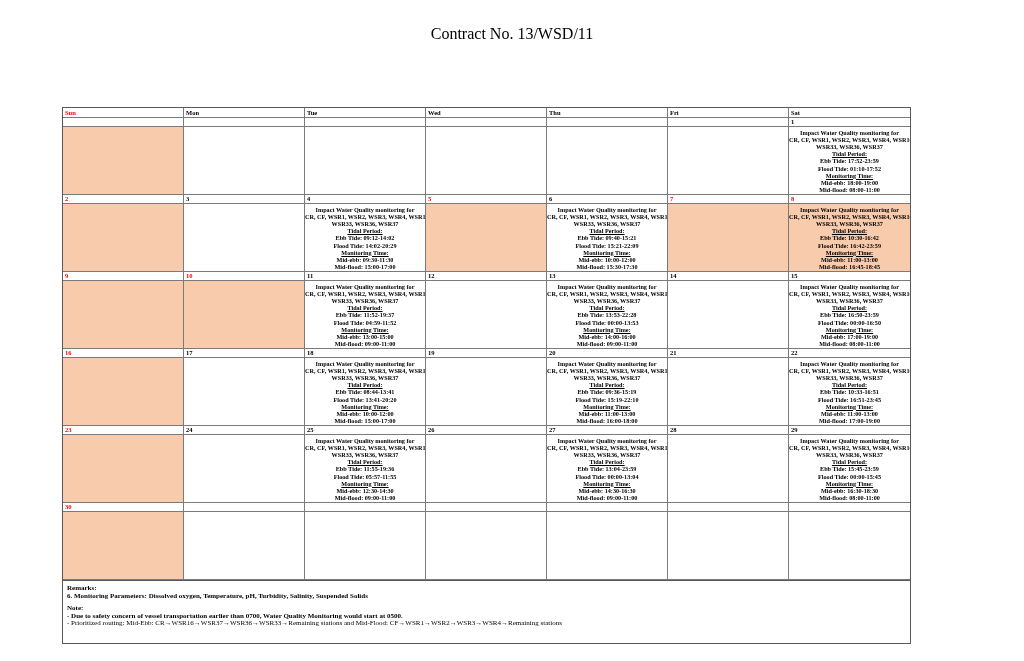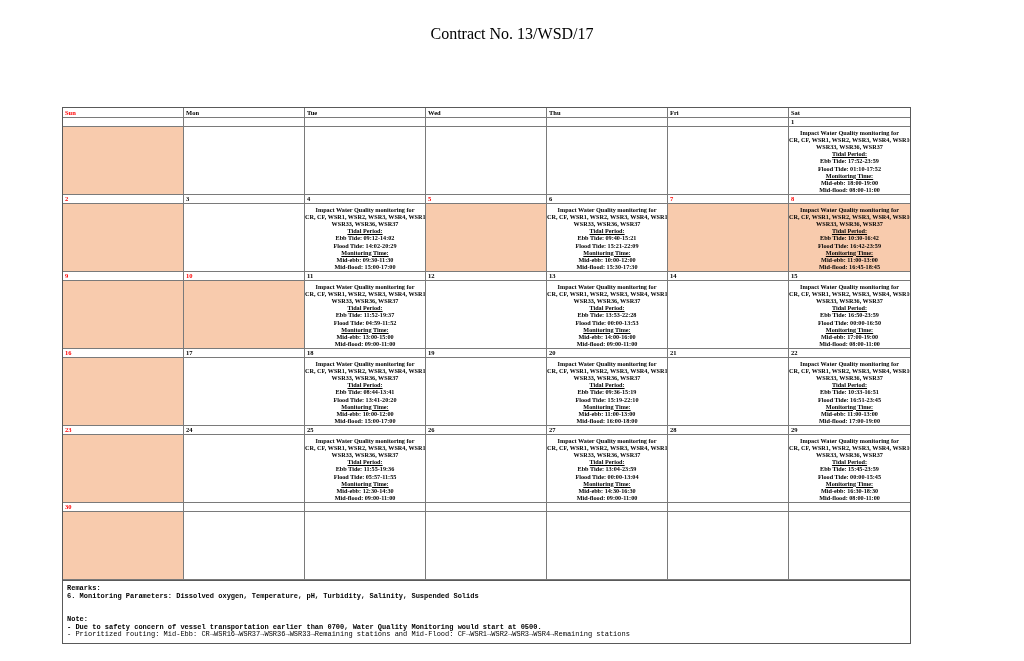--- a/index.html
+++ b/index.html
@@ -18,31 +18,31 @@
   .cg-cell:nth-child(7n){border-right:none;}
   .dow{height:10px;line-height:9px;font-size:6.5px;font-weight:bold;padding-left:2px;}
   .dow.red{color:#ff0000;}
   .datecell{height:9px;line-height:8px;font-size:6.5px;font-weight:bold;padding-left:2px;background:#fff;}
   .datecell.red{color:#ff0000;}
   .daycell{height:68px;text-align:center;padding-top:1.5px;background:#fff;}
   .daycell.shaded{background:#F8CBAD;}
   .evline{font-size:6.2px;line-height:7.2px;font-weight:bold;white-space:nowrap;}
   .evline.und{text-decoration:underline;}
   .footerbox{border-top:1px solid #595959;box-sizing:border-box;height:63px;
-    padding:4px 4px 0 4px;font-size:7px;line-height:7.6px;font-family:Liberation Mono, monospace;}
+    padding:4px 4px 0 4px;font-size:7px;line-height:7.6px;}
   .fttl{font-weight:bold;}
   .fline-b{font-weight:bold;}
   .fline-n{font-weight:normal;}
-  .noteblock{margin-top:16px;}
+  .noteblock{margin-top:5px;}
 </style>
 </head>
 <body>
 
 <div class="titles">
-  <div>Contract No. 13/WSD/17</div>
+  <div>Contract No. 13/WSD/11</div>
 </div>
 
 <div class="caltable">
   <div class="calendar-grid">
       <div class="cg-cell dow red">Sun</div>
       <div class="cg-cell dow">Mon</div>
       <div class="cg-cell dow">Tue</div>
       <div class="cg-cell dow">Wed</div>
       <div class="cg-cell dow">Thu</div>
       <div class="cg-cell dow">Fri</div>

